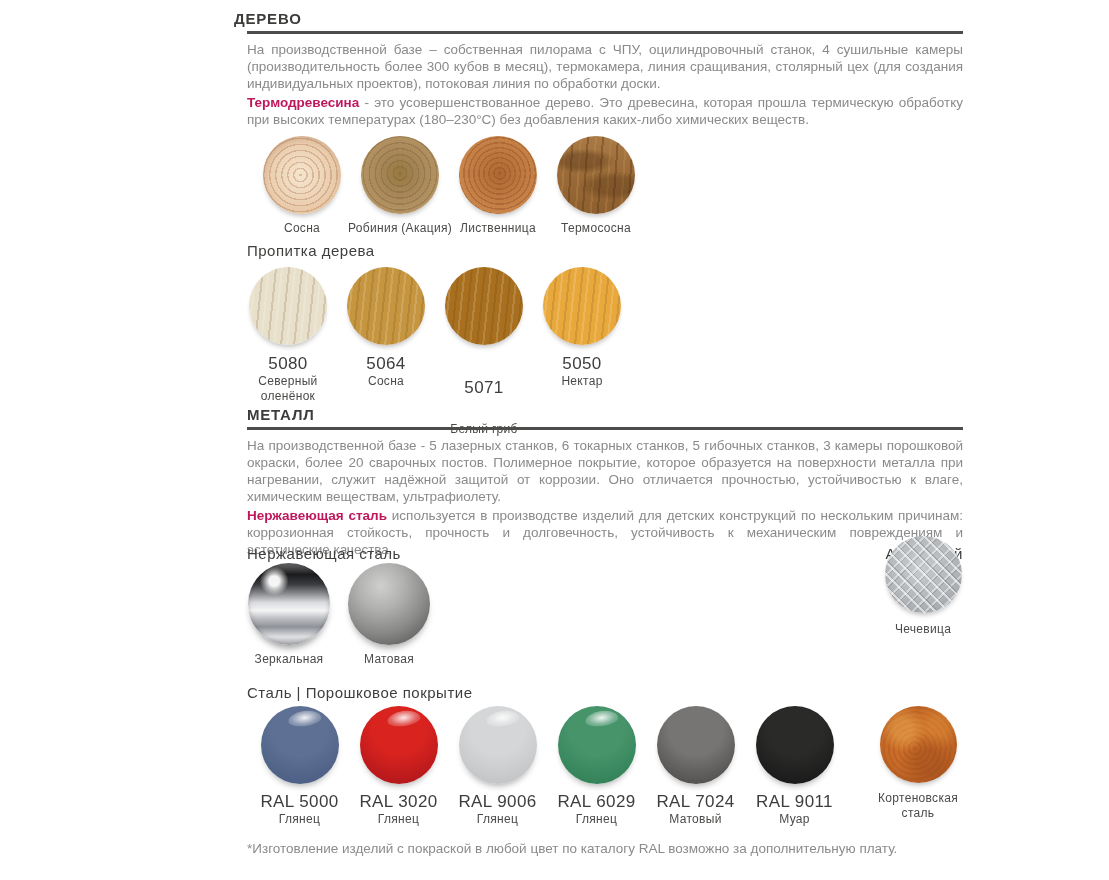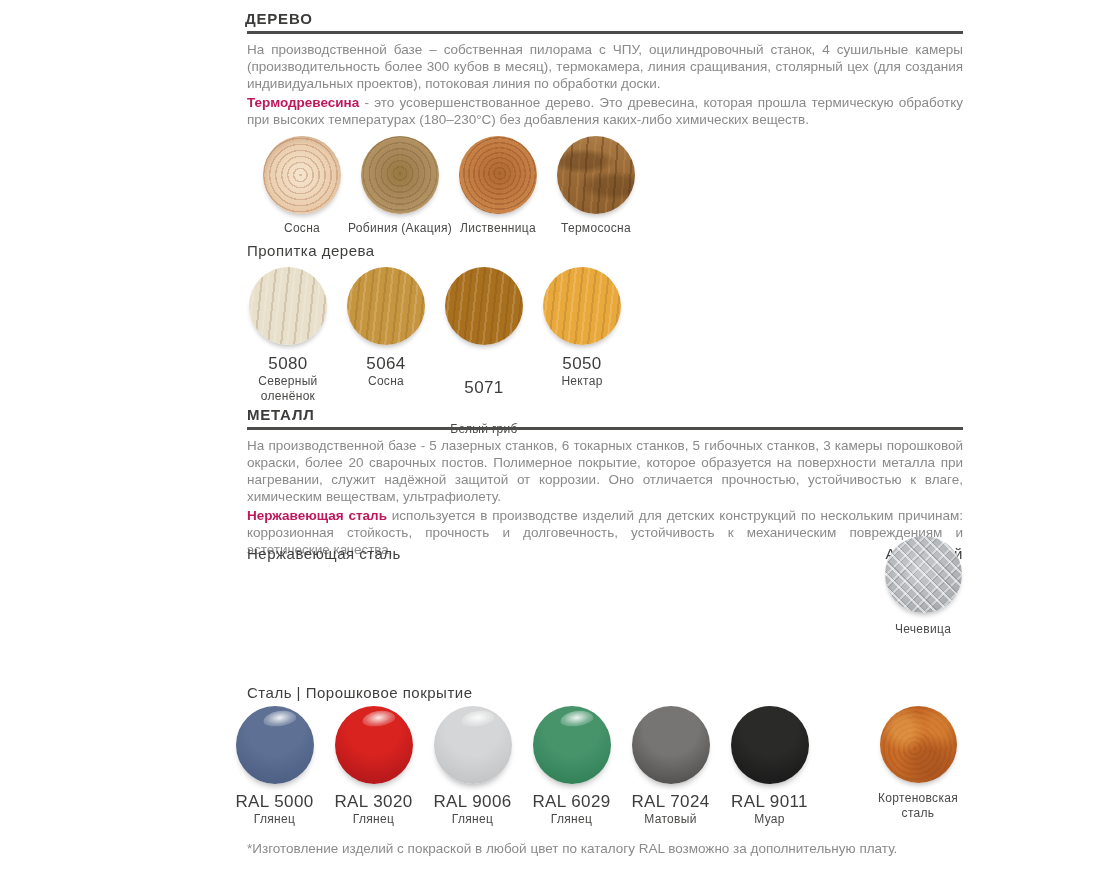--- a/index.html
+++ b/index.html
@@ -81,21 +81,21 @@
   .gloss{position:absolute;left:50%;top:7%;width:42%;height:19%;
          transform:translateX(-36%) rotate(-8deg);
          border-radius:50%/60% 60% 40% 40%;
          background:radial-gradient(ellipse at 50% 45%, rgba(255,255,255,0.9) 0%, rgba(255,255,255,0.3) 55%, rgba(255,255,255,0) 100%);}
 </style>
 </head>
 <body>
 
 <div class="page">
 
-  <div class="section-h" style="left:245px;top:10px;text-align:center;">ДЕРЕВО</div>
+  <div class="section-h" style="left:234px;top:10px;text-align:center;">ДЕРЕВО</div>
   <div class="rule" style="left:247px;top:31px;"></div>
 
   <div class="bodytext" style="top:41px;">
     <p>На производственной базе – собственная пилорама с ЧПУ, оцилиндровочный станок, 4 сушильные камеры (производительность более 300 кубов в месяц), термокамера, линия сращивания, столярный цех (для создания индивидуальных проектов), потоковая линия по обработки доски.</p>
     <p><b>Термодревесина</b><span> - это усовершенствованное дерево. Это древесина, которая прошла термическую обработку при высоких температурах (180–230°С) без добавления каких-либо химических веществ.</span></p>
   </div>
 
   <div class="row" style="left:253px;top:136px;">
     <div class="item" style="width:98px;">
       <div class="circle w78 wood-pine"></div>
@@ -146,29 +146,39 @@
   <div class="bodytext" style="top:437px;">
     <p>На производственной базе - 5 лазерных станков, 6 токарных станков, 5 гибочных станков, 3 камеры порошковой окраски, более 20 сварочных постов. Полимерное покрытие, которое образуется на поверхности металла при нагревании, служит надёжной защитой от коррозии. Оно отличается прочностью, устойчивостью к влаге, химическим веществам, ультрафиолету.</p>
     <p><b>Нержавеющая сталь</b><span> используется в производстве изделий для детских конструкций по нескольким причинам: коррозионная стойкость, прочность и долговечность, устойчивость к механическим повреждениям и эстетические качества.</span></p>
   </div>
 
   <div style="position:absolute;left:247px;top:545px;width:716px;display:flex;justify-content:space-between;">
     <div class="sub-h">Нержавеющая сталь</div>
     <div class="sub-h">Алюминий</div>
   </div>
 
+  <div class="row" style="left:239px;top:563px;">
+    <div class="item" style="width:100px;">
+      <div class="circle w82 ball-mirror"></div>
+      <div class="sw-label nowrap" style="margin-top:7px;">Зеркальная</div>
+    </div>
+    <div class="item" style="width:100px;">
+      <div class="circle w82 ball-matte"></div>
+      <div class="sw-label nowrap" style="margin-top:7px;">Матовая</div>
+    </div>
+  </div>
 
   <div class="item" style="position:absolute;left:884px;top:536px;width:78px;">
     <div class="circle alu"></div>
     <div class="sw-label nowrap" style="margin-top:9px;">Чечевица</div>
   </div>
 
   <div class="sub-h" style="position:absolute;left:247px;top:684px;">Сталь | Порошковое покрытие</div>
 
-  <div class="row" style="left:225px;top:706px;align-items:center;">
+  <div class="row" style="left:250px;top:706px;align-items:center;">
     <div class="item" style="width:99px;">
       <div class="circle w-ral ral" style="--base: #5e7194; --dark: #46587e;">
           <div class="gloss"></div>
         </div>
       <div class="sw-code" style="margin-top:8px;">RAL 5000</div>
       <div class="sw-label">Глянец</div>
     </div>
     <div class="item" style="width:99px;">
       <div class="circle w-ral ral" style="--base: #d8231f; --dark: #a5131a;">
           <div class="gloss"></div>

